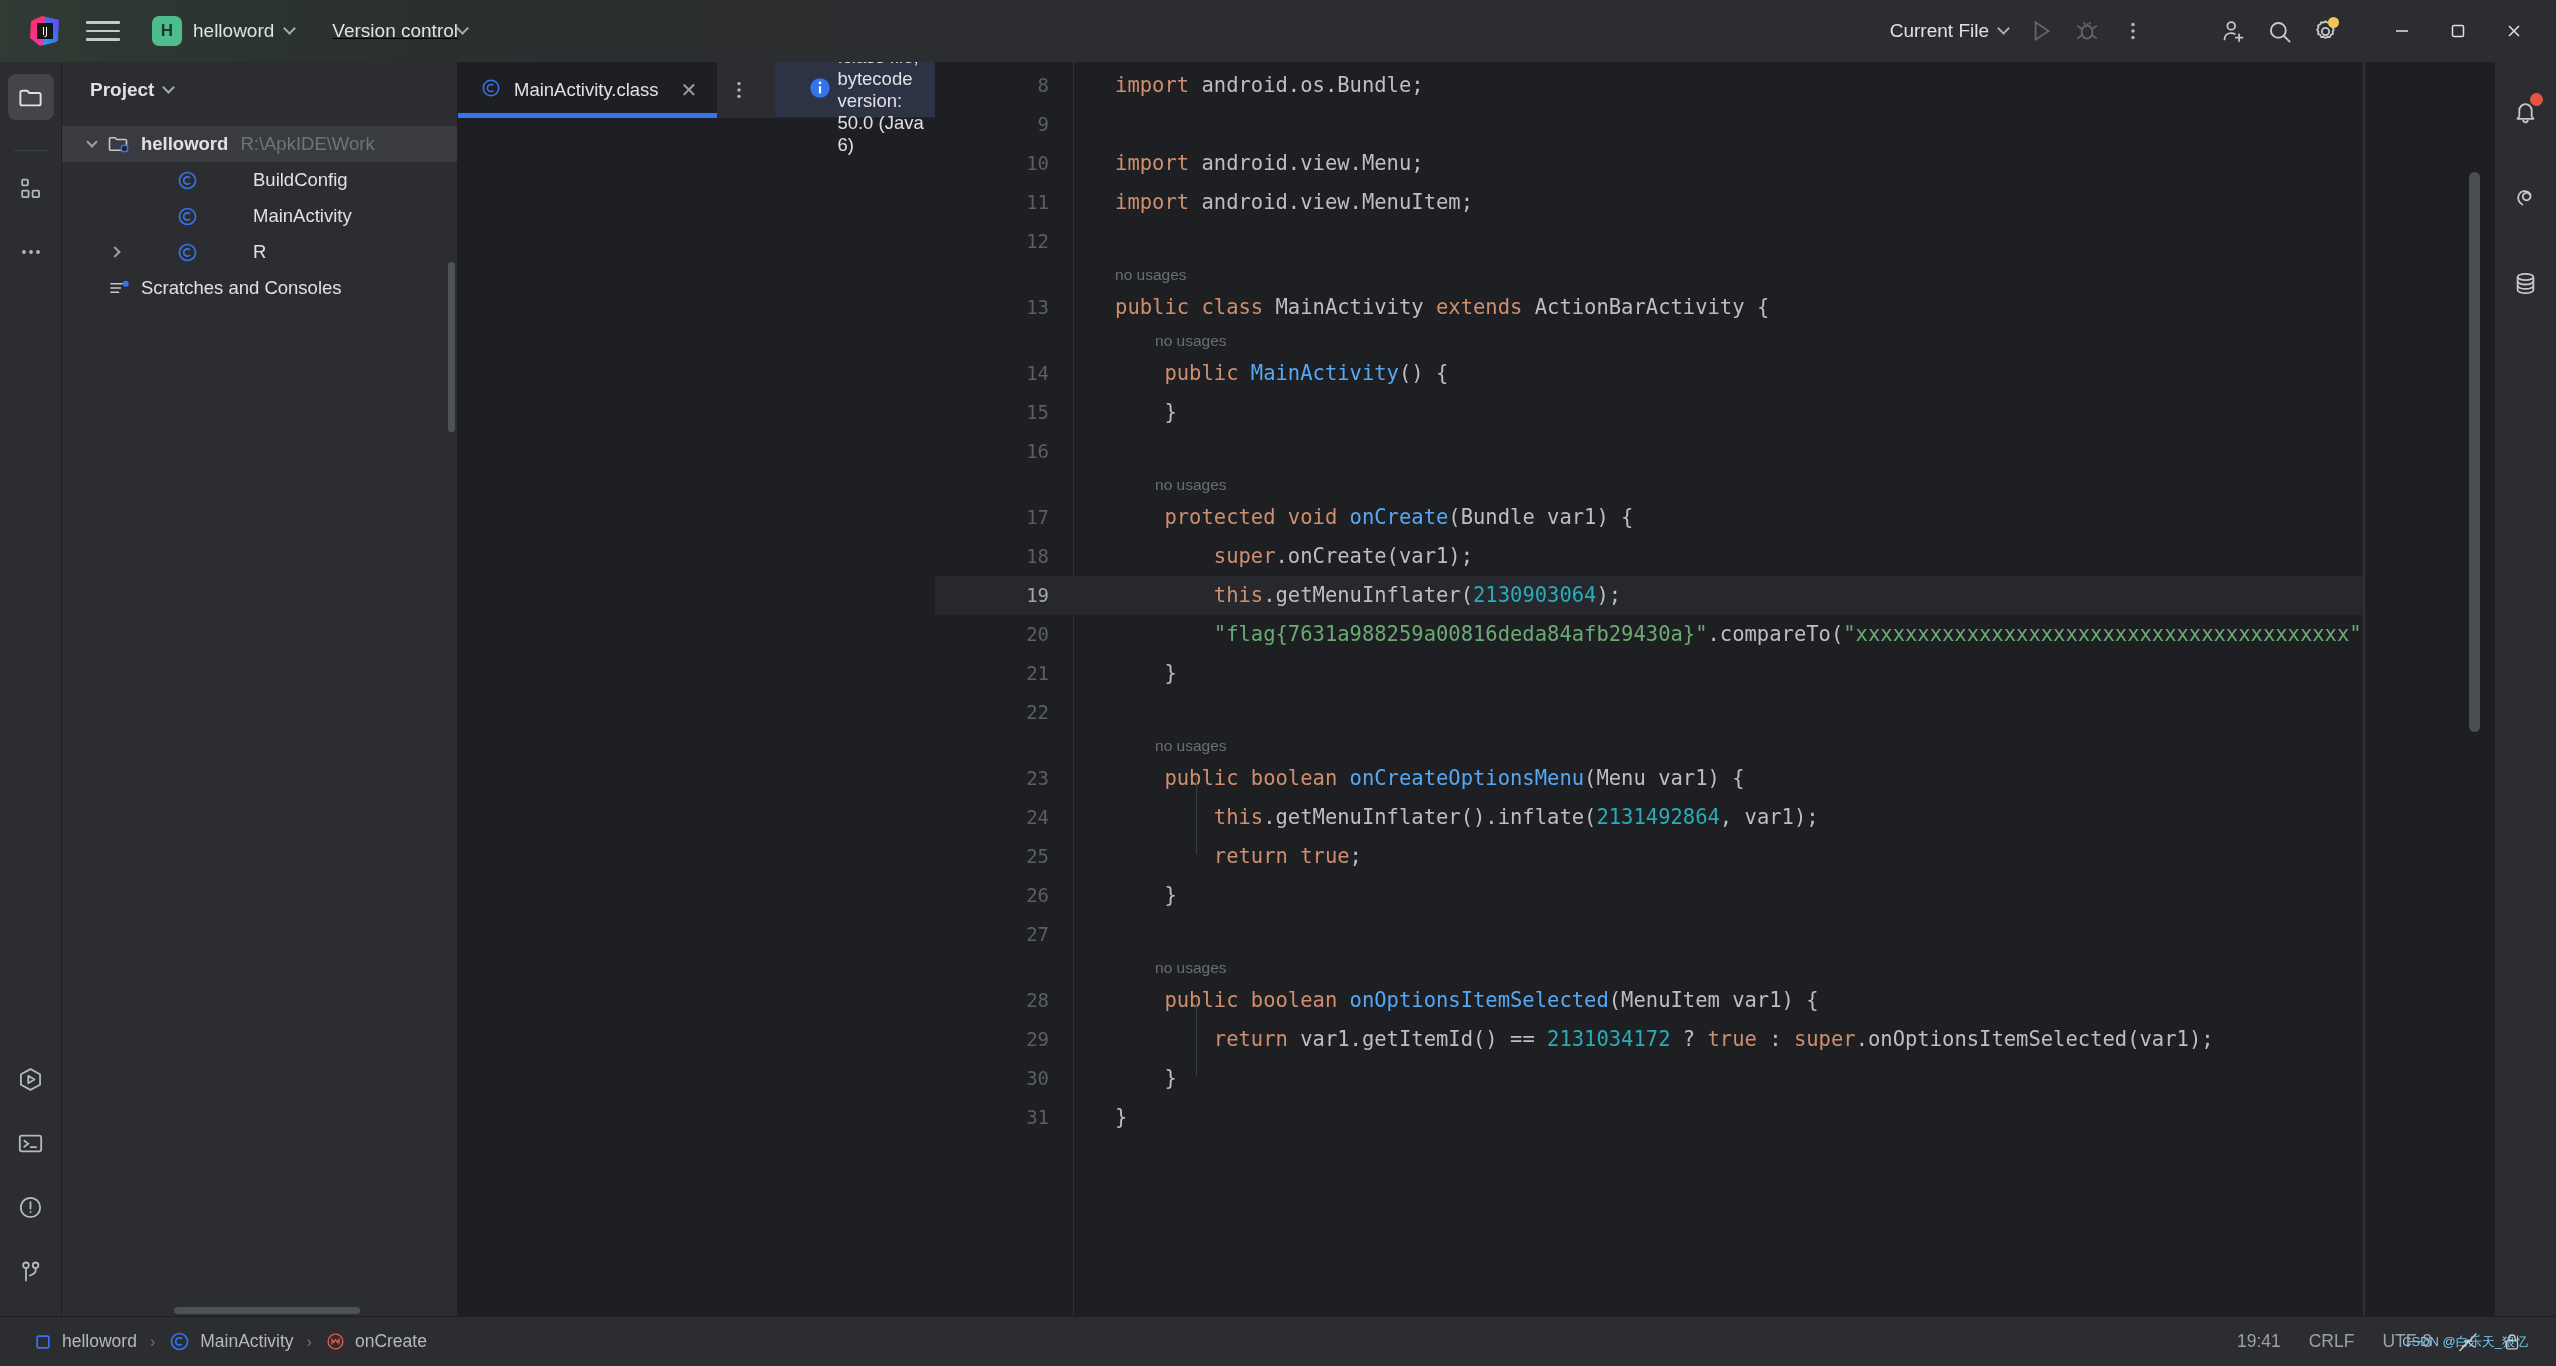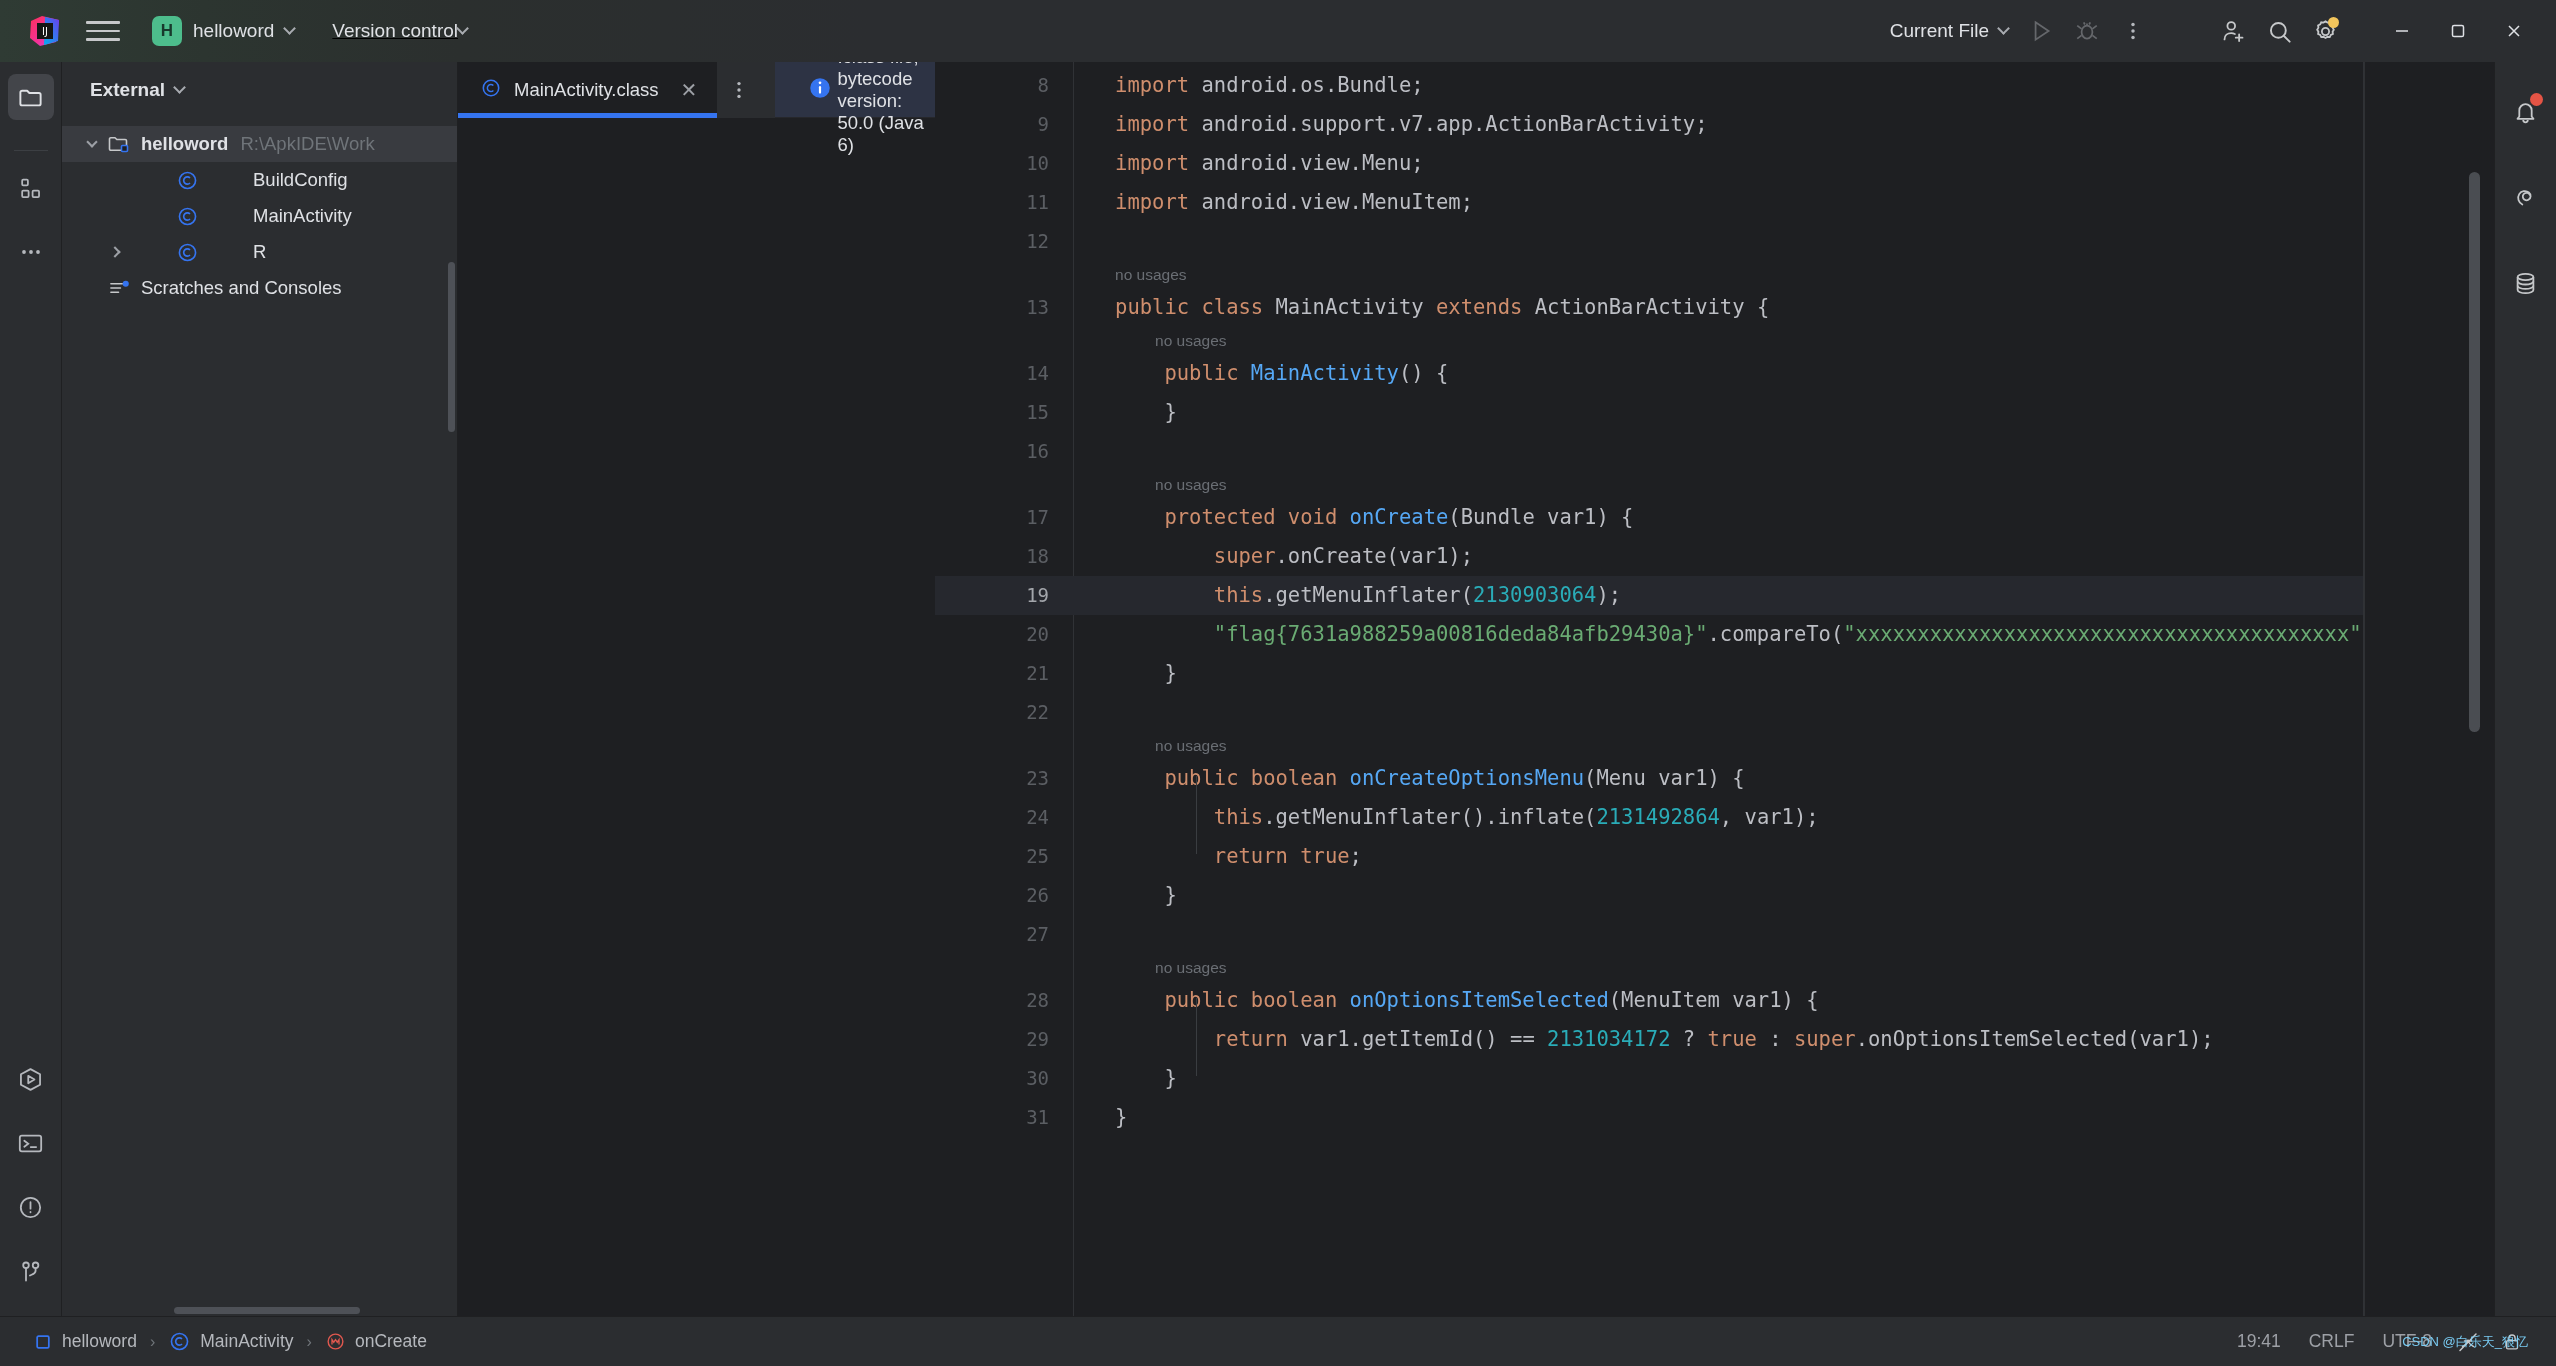--- a/index.html
+++ b/index.html
@@ -296,21 +296,21 @@
         <svg width="27" height="27" viewBox="0 0 24 24" fill="none" stroke="#b5b8bd" stroke-width="1.6" stroke-linecap="round">
           <circle cx="8" cy="6.5" r="2.5"></circle>
             <circle cx="16.5" cy="6.5" r="2.5"></circle>
           <path d="M8 9 V20 M16.5 9 v2.5 c0 2.5-3 3-5 4"></path>
         </svg>
       </div>
     </div>
 
     <div class="project">
       <div class="project-head">
-        <span class="t">External</span>
+        <span class="t">Project</span>
         <span class="chev"></span>
       </div>
       <div class="tree" id="tree">
           <div class="trow sel">
             <div class="arrow open">
               <i></i>
             </div>
             <div class="tico">
               <span style="display: flex; align-items: center; justify-content: center;">
                 <svg width="24" height="24" viewBox="0 0 24 24" fill="none" stroke="#c6c8ca" stroke-width="1.6" stroke-linejoin="round">
@@ -436,21 +436,20 @@
             <div class="lnum" style="top: 814px;">26</div>
             <div class="lnum" style="top: 853px;">27</div>
             <div class="lnum" style="top: 919px;">28</div>
             <div class="lnum" style="top: 958px;">29</div>
             <div class="lnum" style="top: 997px;">30</div>
             <div class="lnum" style="top: 1036px;">31</div>
           </div>
         <div class="codearea" id="codearea">
           <div class="vsplit"></div>
         <div class="cline" style="position: absolute; left: 42px; top: 4px;"><span class="kw">import </span><span class="plain">android.os.Bundle;</span></div>
-            <div class="cline" style="position: absolute; left: 42px; top: 43px;"><span class="kw">import </span><span class="plain">android.support.v7.app.ActionBarActivity;</span></div>
             <div class="cline" style="position: absolute; left: 42px; top: 82px;"><span class="kw">import </span><span class="plain">android.view.Menu;</span></div>
             <div class="cline" style="position: absolute; left: 42px; top: 121px;"><span class="kw">import </span><span class="plain">android.view.MenuItem;</span></div>
             <div class="cline" style="position: absolute; left: 42px; top: 160px;"></div>
             <div class="hint" style="position: absolute; top: 199px; height: 27px; line-height: 27px; left: 42px;">no usages</div>
             <div class="cline" style="position: absolute; left: 42px; top: 226px;"><span class="kw">public class </span><span class="plain">MainActivity </span><span class="kw">extends </span><span class="plain">ActionBarActivity {</span></div>
             <div class="hint" style="position: absolute; top: 265px; height: 27px; line-height: 27px; left: 82px;">no usages</div>
             <div class="cline" style="position: absolute; left: 42px; top: 292px;"><span class="plain">    </span><span class="kw">public </span><span class="meth">MainActivity</span><span class="plain">() {</span></div>
             <div class="cline" style="position: absolute; left: 42px; top: 331px;"><span class="plain">    }</span></div>
             <div class="cline" style="position: absolute; left: 42px; top: 370px;"></div>
             <div class="hint" style="position: absolute; top: 409px; height: 27px; line-height: 27px; left: 82px;">no usages</div>

